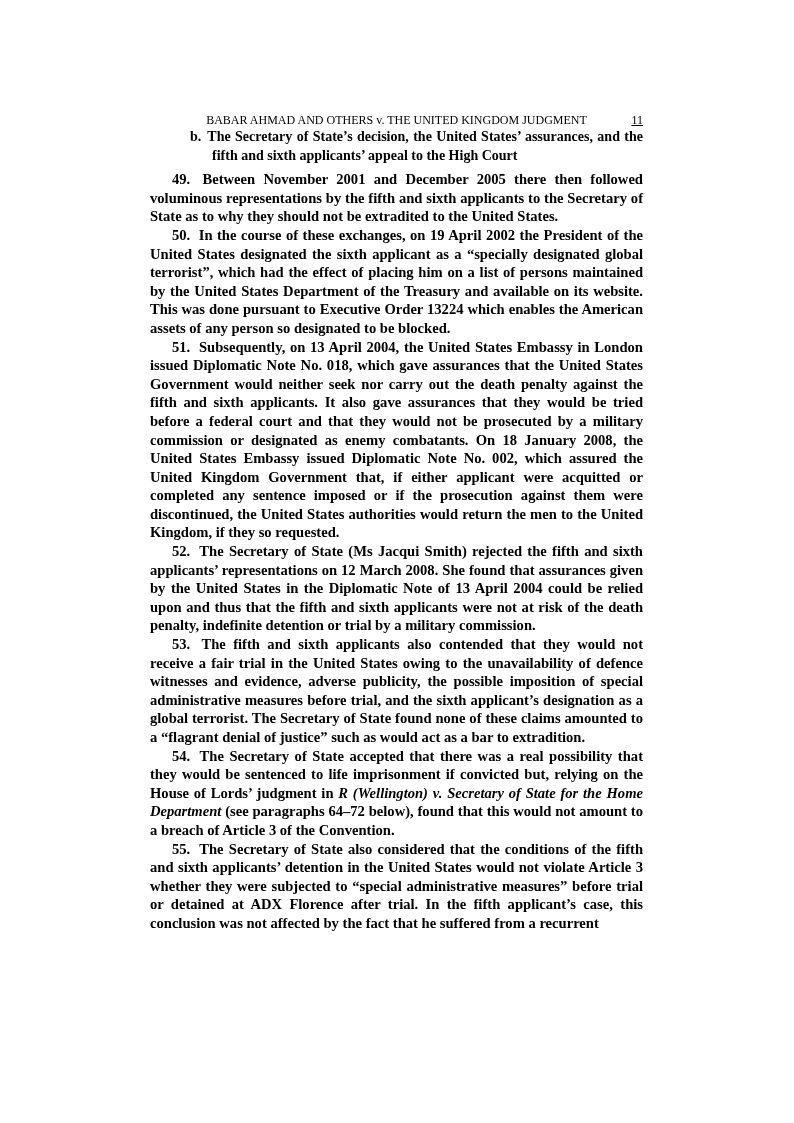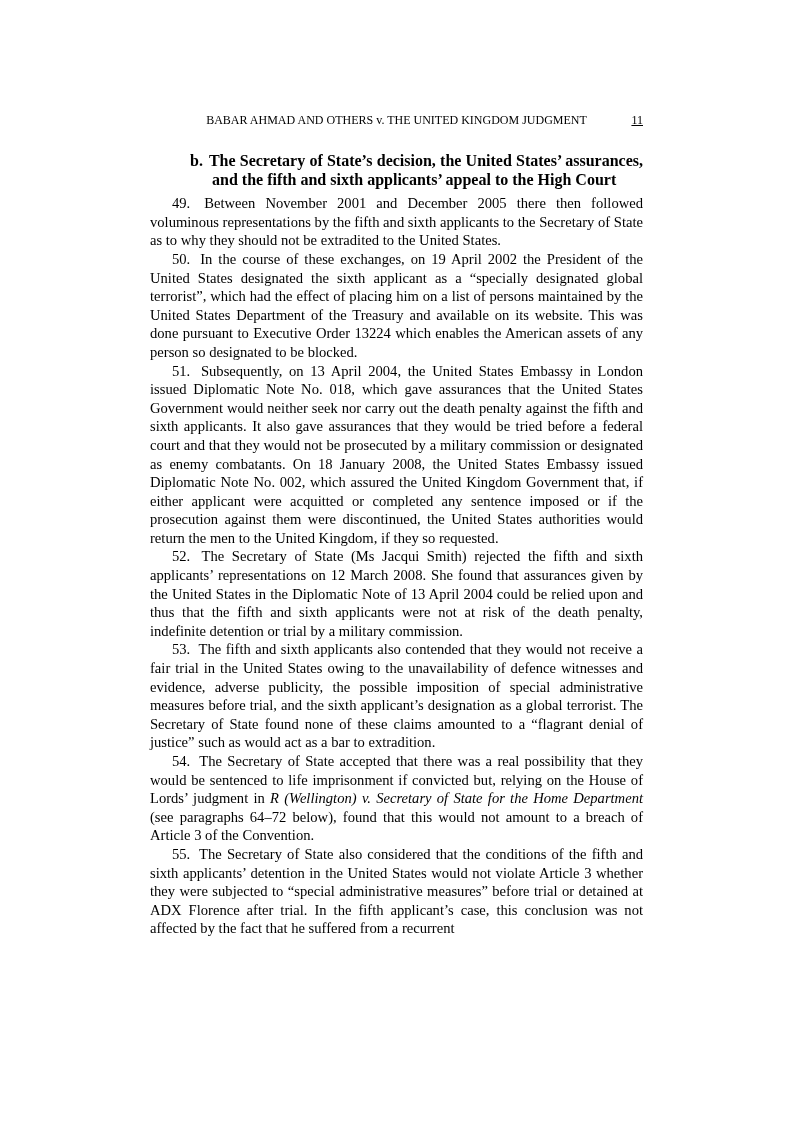--- a/index.html
+++ b/index.html
@@ -33,36 +33,36 @@
     text-align: center;
     white-space: nowrap;
   }
   .rh-page {
     position: absolute;
     right: 0;
     top: 0;
     text-decoration: underline;
   }
   .section-heading {
-    margin-top: 24px;
     font-weight: bold;
-    font-size: 16px;
+    font-size: 14px;
     line-height: 18.6px;
     text-align: justify;
     padding-left: 62px;
     text-indent: -22px;
   }
   .heading-label {
     padding-right: 6px;
   }
   .body-text {
     margin-top: 5px;
     font-size: 14.6px;
     line-height: 18.6px;
     text-align: justify;
+    font-weight: bold;
   }
   .para {
     margin: 0;
     text-indent: 22px;
   }
   .para-num {
     padding-right: 4px;
   }
   .italic {
     font-style: italic;

